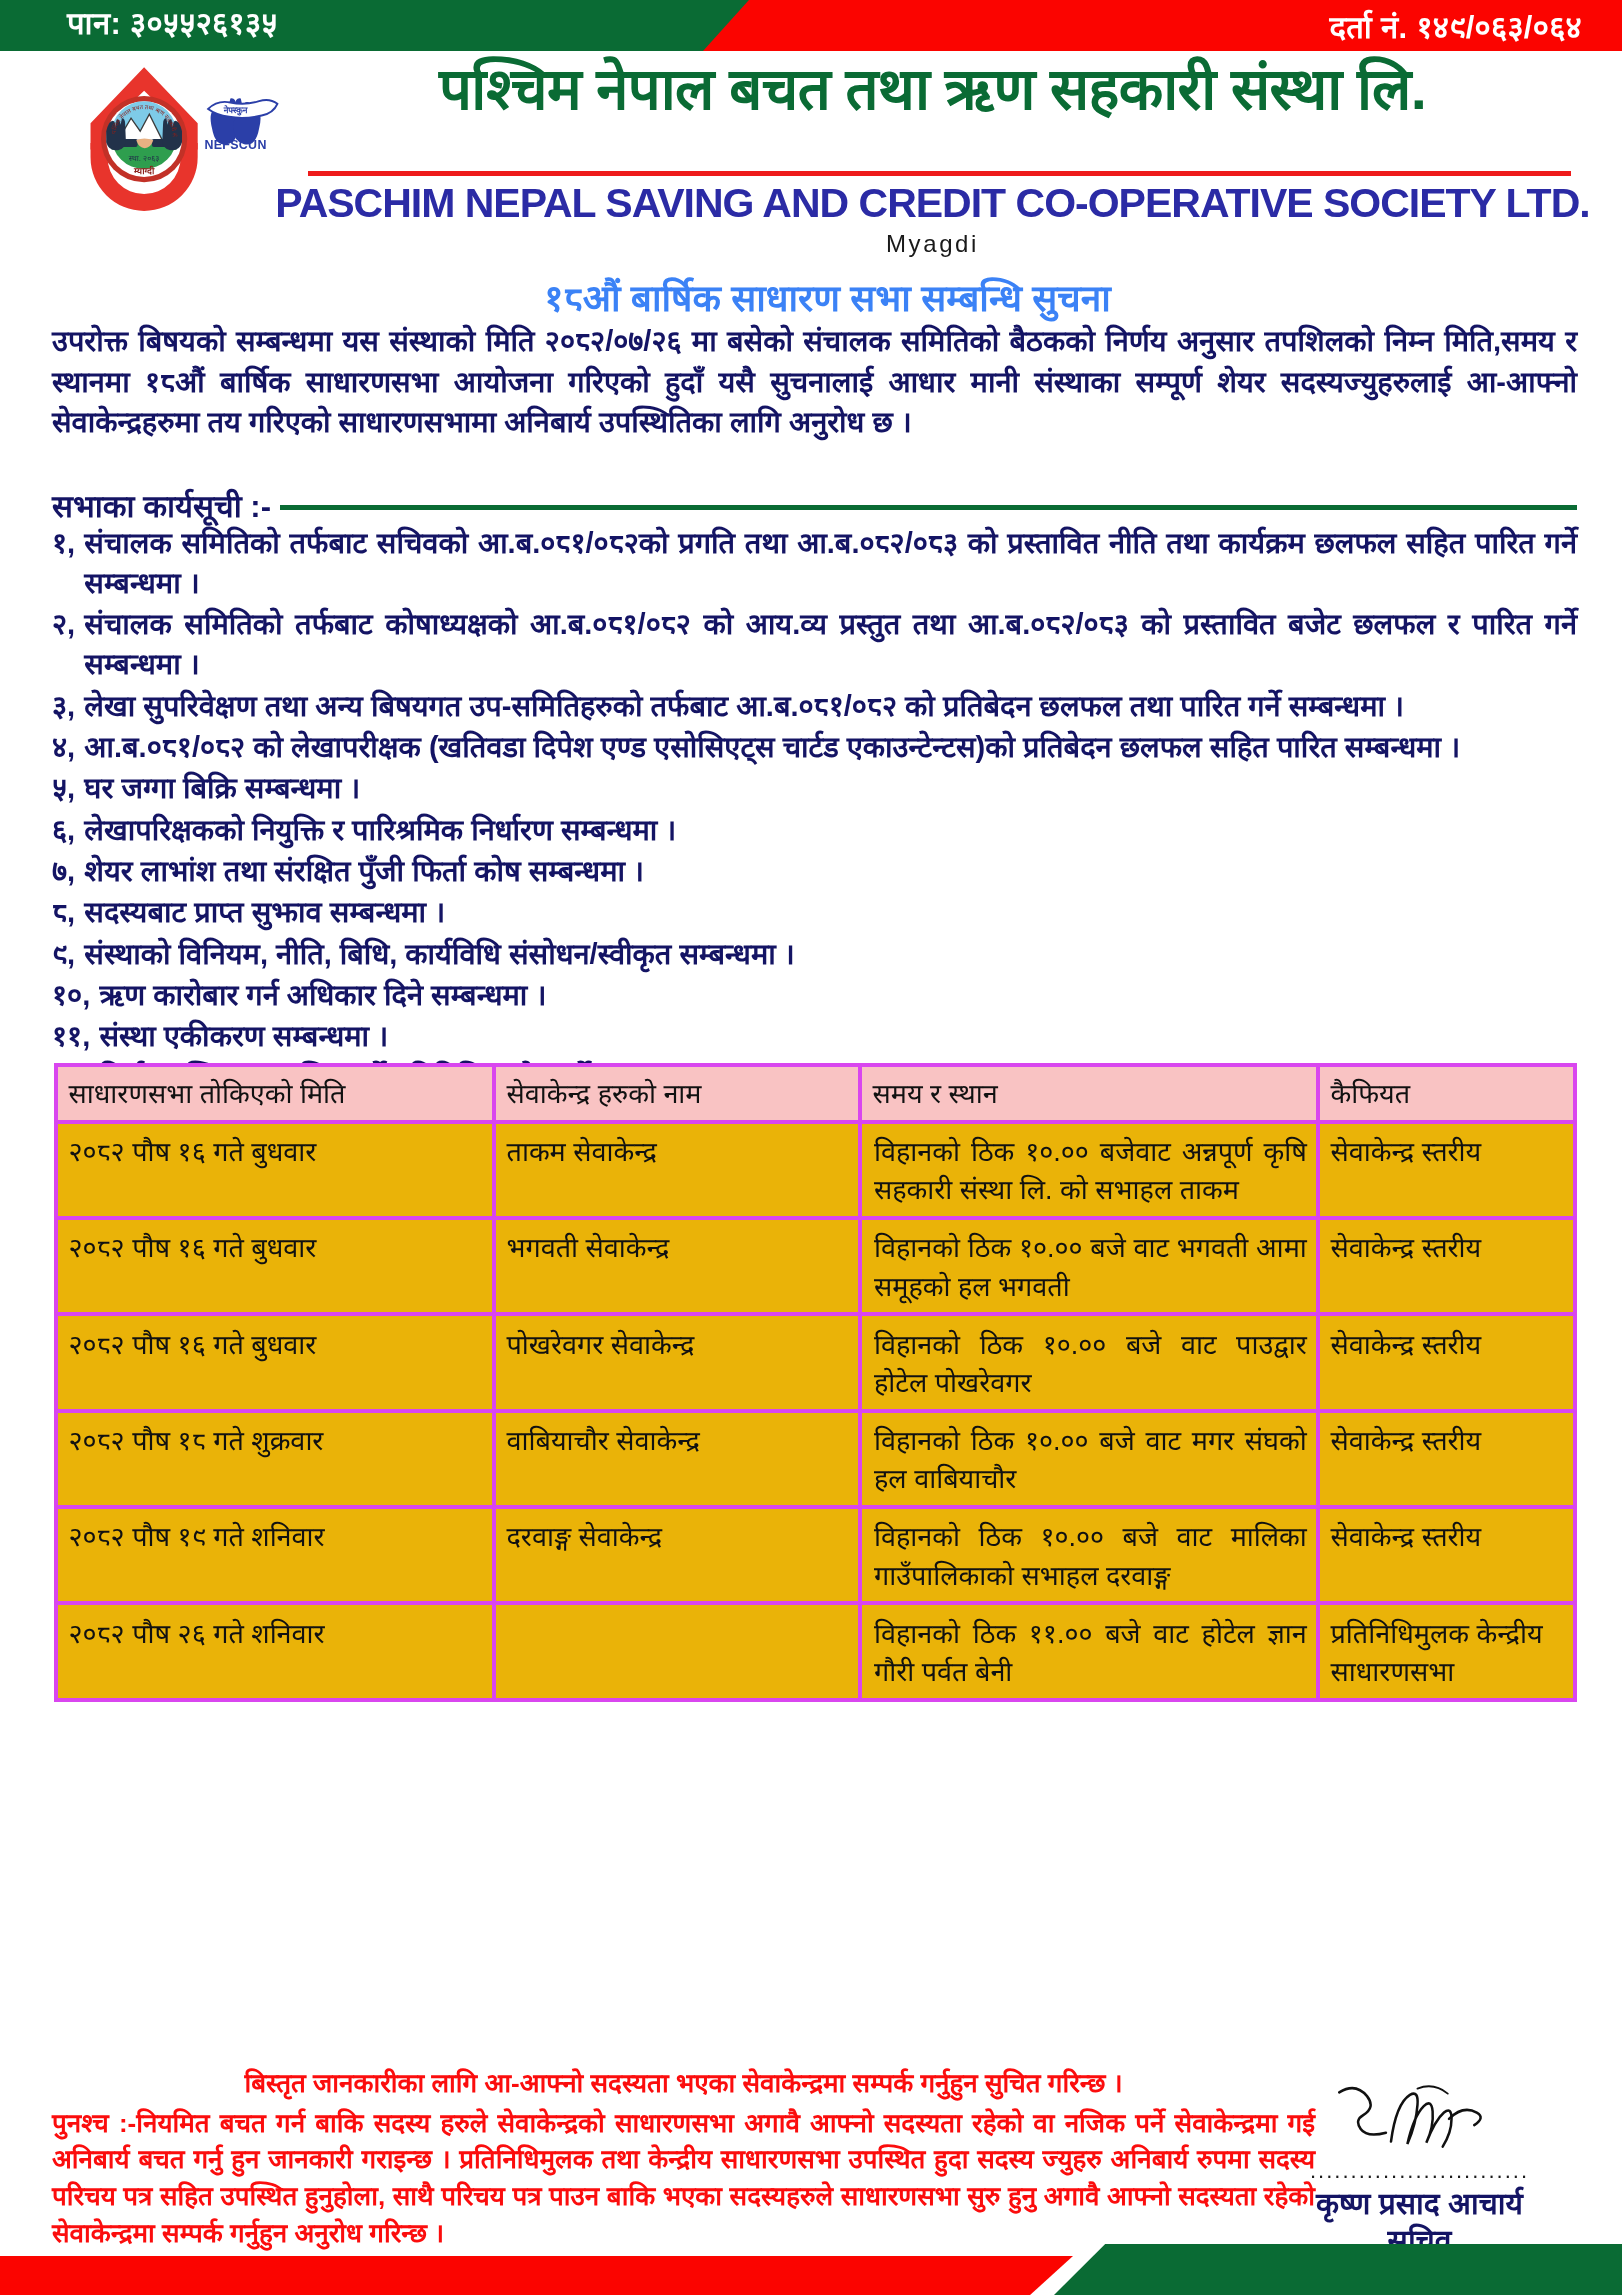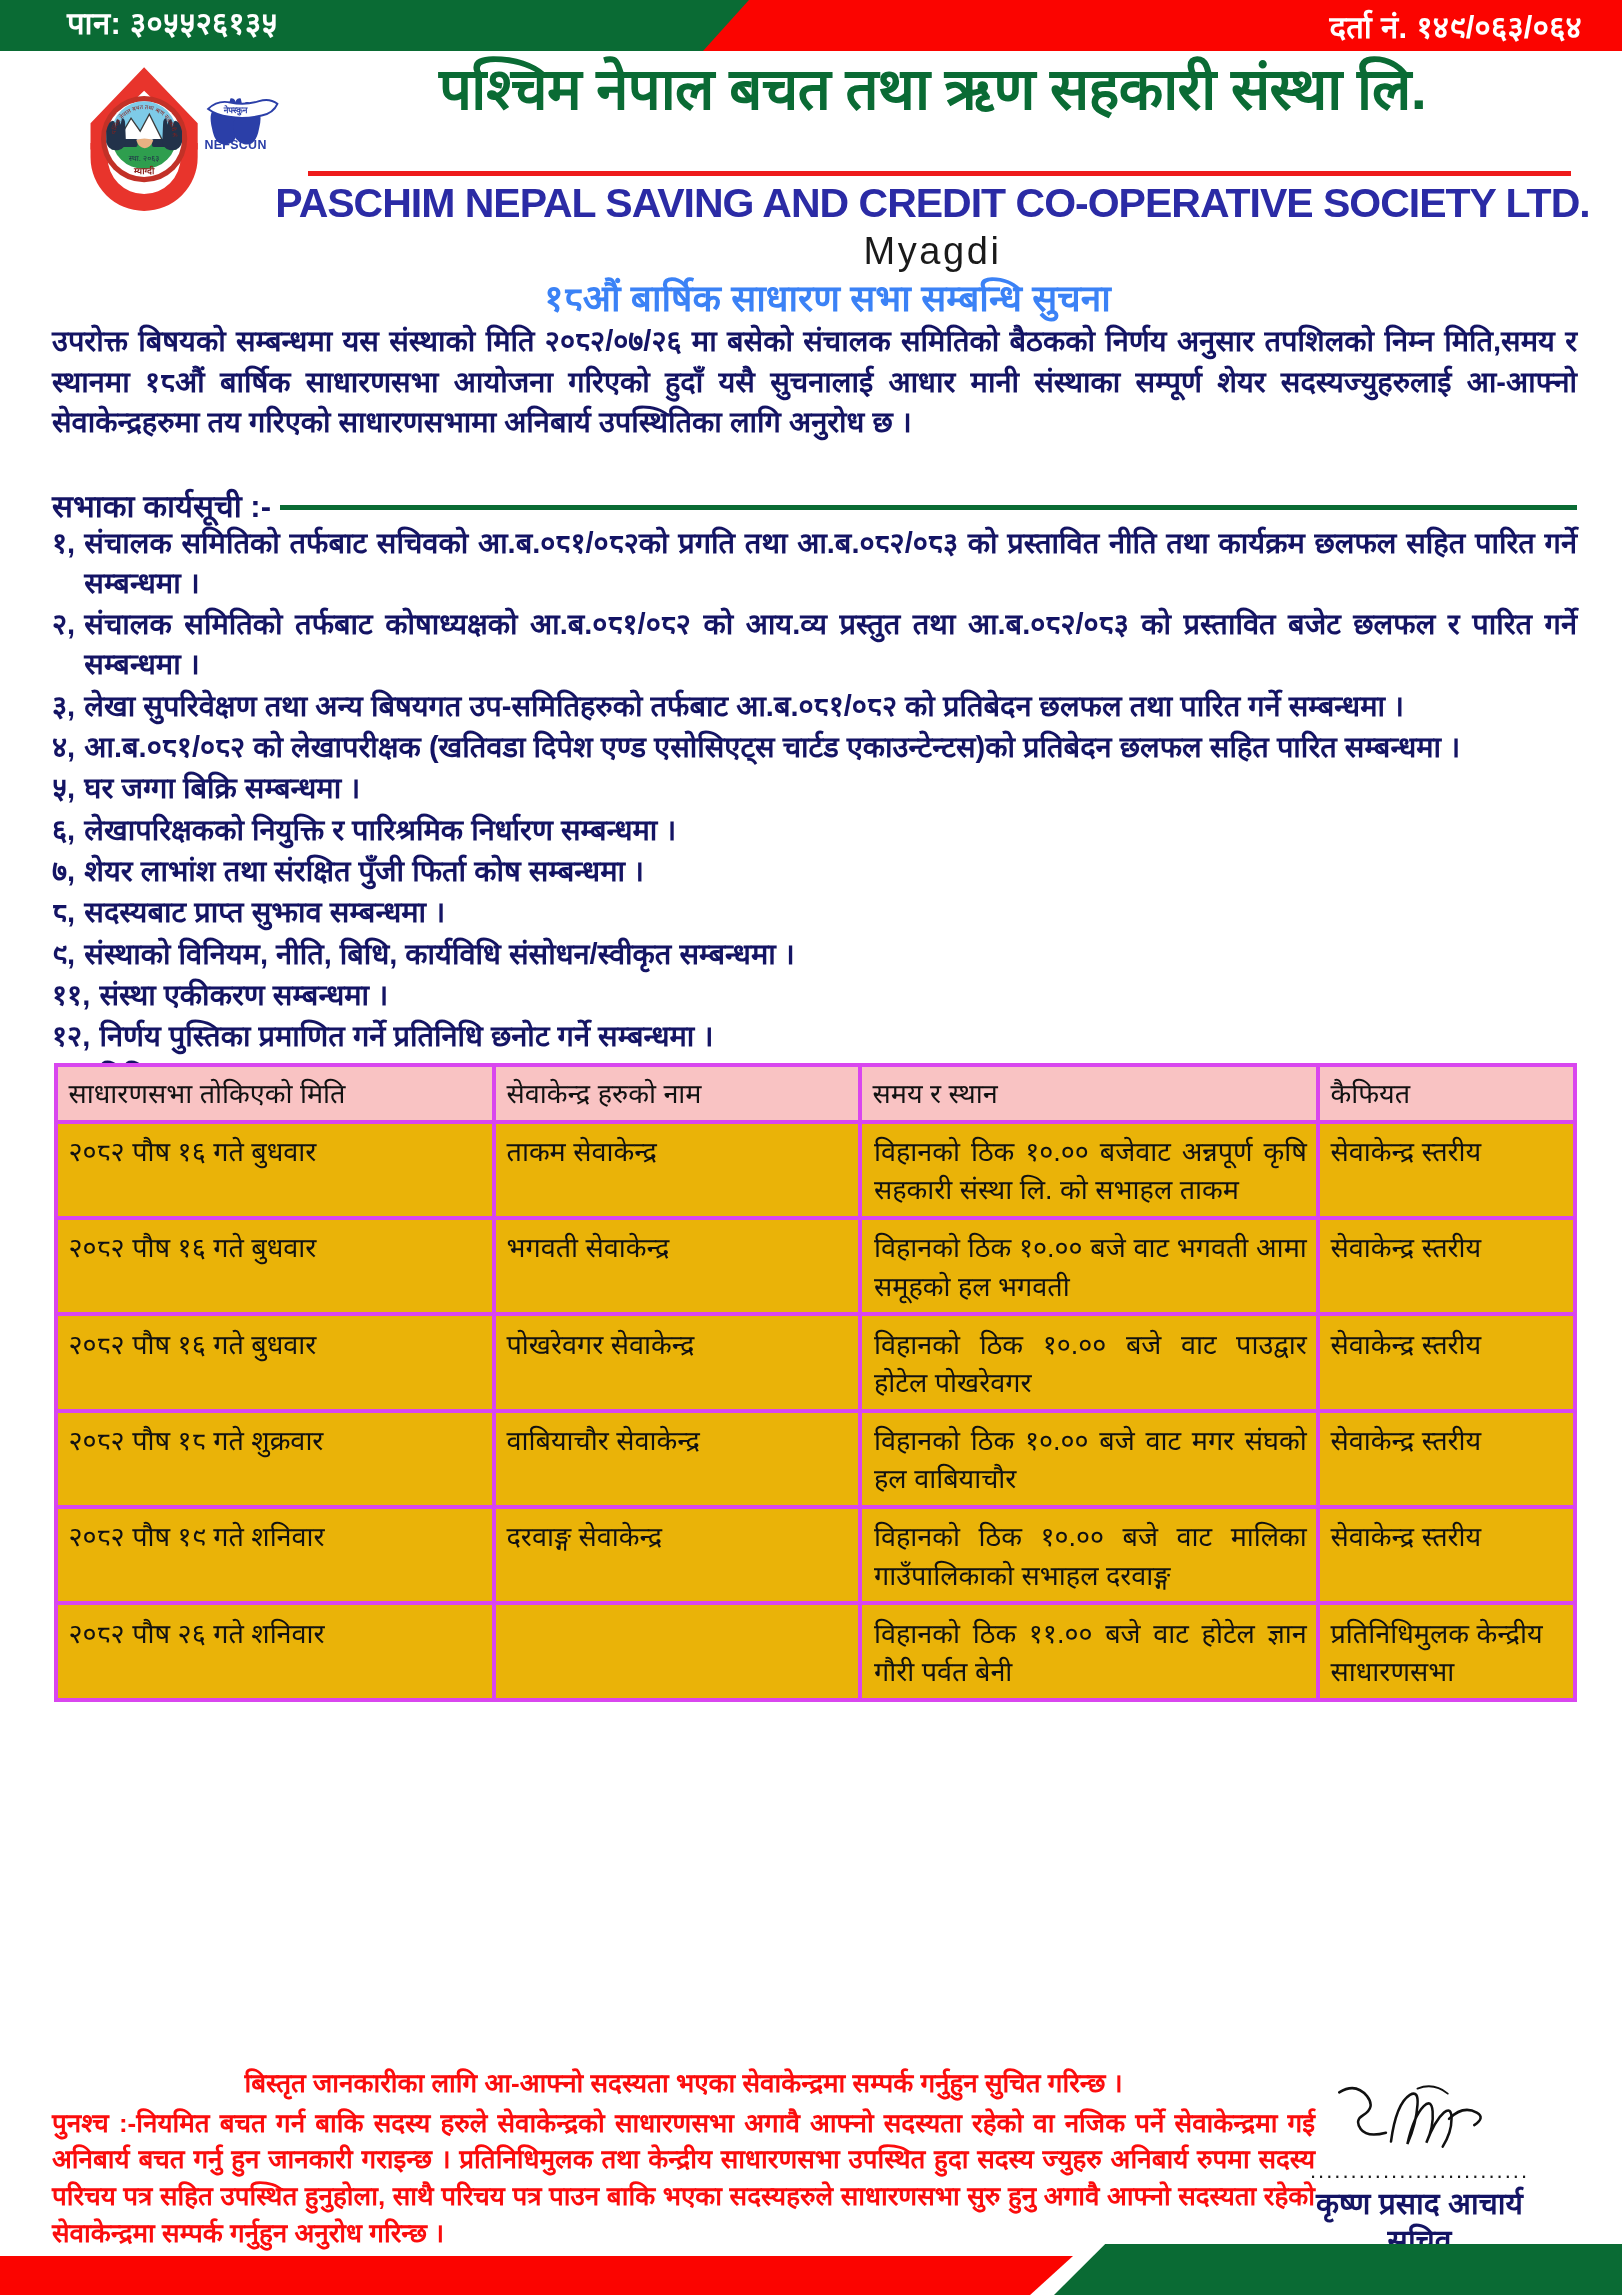--- a/index.html
+++ b/index.html
@@ -99,21 +99,21 @@
     letter-spacing: -1px;
     white-space: nowrap;
     transform: scaleX(1.0);
   }
   .district {
     position: absolute;
     left: 275px; top: 230px;
     width: 1315px;
     text-align: center;
     color: #1a1a1a;
-    font-size: 38px;
+    font-size: 24px;
     font-weight: normal;
     letter-spacing: 2.6px;
   }
 
   
   .notice-title {
     position: absolute;
     left: 0; top: 271px;
     width: 1623px;
     text-align: center;
@@ -375,20 +375,24 @@
         <span class="agenda-num">७,</span>
         <span class="agenda-text">शेयर लाभांश तथा संरक्षित पुँजी फिर्ता कोष सम्बन्धमा ।</span>
       </li>
       <li class="agenda-item compact">
         <span class="agenda-num">८,</span>
         <span class="agenda-text">सदस्यबाट प्राप्त सुझाव सम्बन्धमा  ।</span>
       </li>
       <li class="agenda-item compact">
         <span class="agenda-num">९,</span>
         <span class="agenda-text">संस्थाको विनियम, नीति, बिधि, कार्यविधि संसोधन/स्वीकृत सम्बन्धमा ।</span>
+      </li>
+      <li class="agenda-item compact">
+        <span class="agenda-num">१०,</span>
+        <span class="agenda-text">ऋण कारोबार गर्न अधिकार दिने सम्बन्धमा ।</span>
       </li>
       <li class="agenda-item compact">
         <span class="agenda-num">११,</span>
         <span class="agenda-text">संस्था एकीकरण सम्बन्धमा ।</span>
       </li>
       <li class="agenda-item compact">
         <span class="agenda-num">१२,</span>
         <span class="agenda-text">निर्णय पुस्तिका प्रमाणित गर्ने प्रतिनिधि छनोट गर्ने सम्बन्धमा ।</span>
       </li>
       <li class="agenda-item compact">

